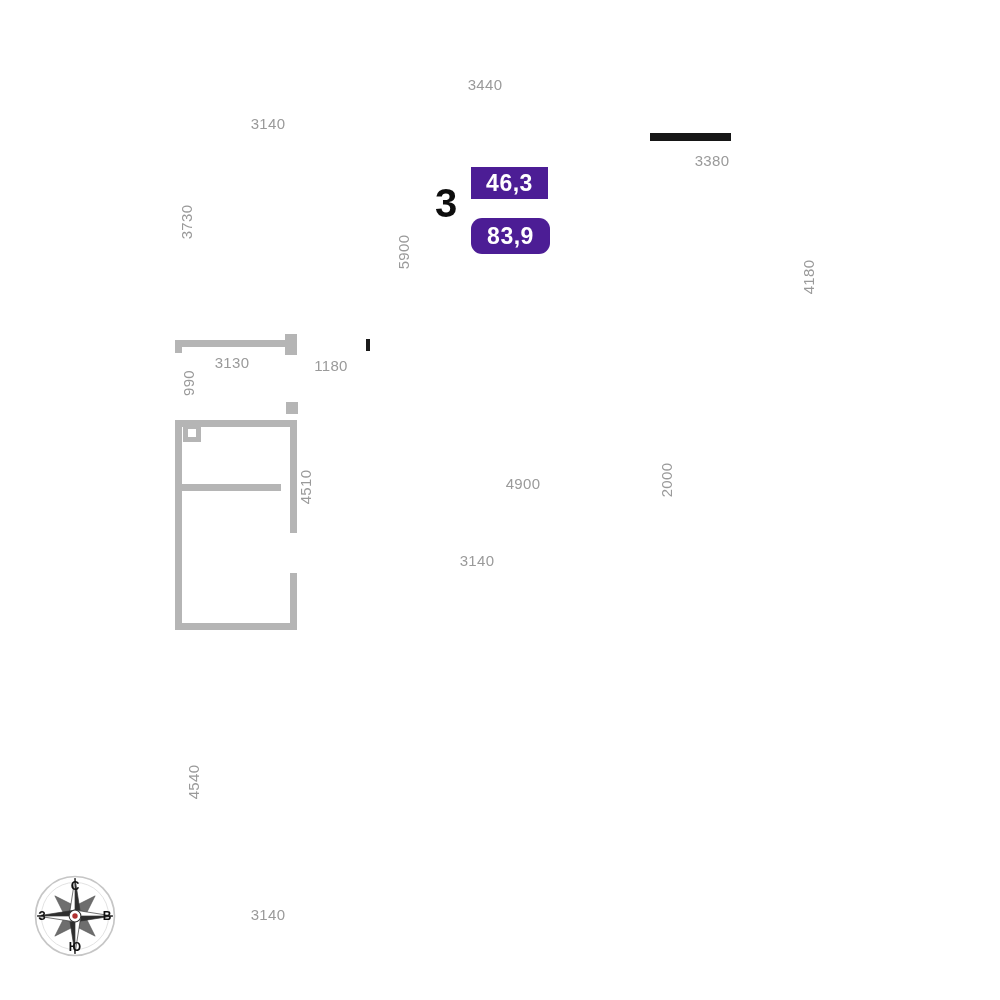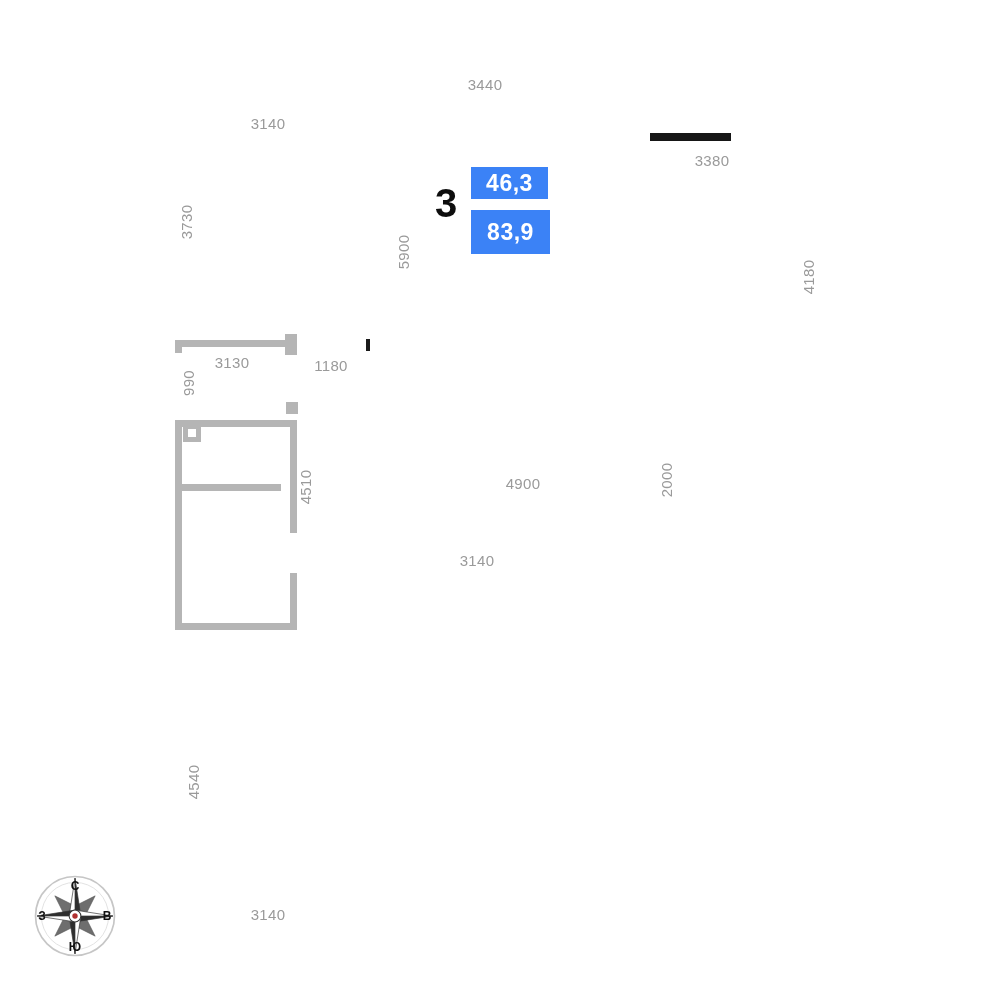--- a/index.html
+++ b/index.html
@@ -16,21 +16,21 @@
   .wall{position:absolute;background:#b5b5b5;}
   .wall.dark{background:#1a1a1a;}
   .inner-box{
     position:absolute;border:5px solid #b5b5b5;background:#ffffff;box-sizing:border-box;
   }
   .apt-num{
     position:absolute;transform:translate(-50%,-50%);
     font-size:40px;font-weight:bold;color:#0d0d0d;
   }
   .area-box{
-    position:absolute;background:#3b82f6;color:#ffffff;
+    position:absolute;background:#4c1d95;color:#ffffff;
     display:flex;align-items:center;justify-content:center;
     font-size:23px;font-weight:bold;letter-spacing:.5px;
   }
   .black-bar{position:absolute;background:#161616;}
   .compass{position:absolute;left:33px;top:874px;width:84px;height:84px;}
   .compass svg{position:absolute;left:0;top:0;}
   .cdir{
     position:absolute;font-size:12px;font-weight:bold;color:#111;
     transform:translate(-50%,-50%);
   }
@@ -57,21 +57,21 @@
   <div class="dim" style="left:523px;top:465px;margin-top:18px;">4900</div>
   <div class="dim vert" style="left:666px;top:480px;">2000</div>
   <div class="dim" style="left:477px;top:560px;">3140</div>
   <div class="dim vert" style="left:193px;top:782px;">4540</div>
   <div class="dim" style="left:268px;top:914px;">3140</div>
 
   <div class="apt-num" style="left:446px;top:203px;">3</div>
   <div class="area-box" style="left:471px;top:167px;width:77px;height:32px;">
     <span>46,3</span>
   </div>
-  <div class="area-box" style="left:471px;top:210px;width:79px;height:44px;">
+  <div class="area-box" style="left:471px;top:218px;width:79px;height:36px;border-radius:11px;">
     <span>83,9</span>
   </div>
 
   <div class="black-bar" style="left:650px;top:133px;width:81px;height:8px;"></div>
 
   <div class="wall" style="left:175px;top:340px;width:112px;height:7px;"></div>
   <div class="wall" style="left:175px;top:340px;width:7px;height:13px;"></div>
   <div class="wall" style="left:285px;top:334px;width:12px;height:21px;"></div>
   <div class="wall dark" style="left:366px;top:339px;width:4px;height:12px;"></div>
 

